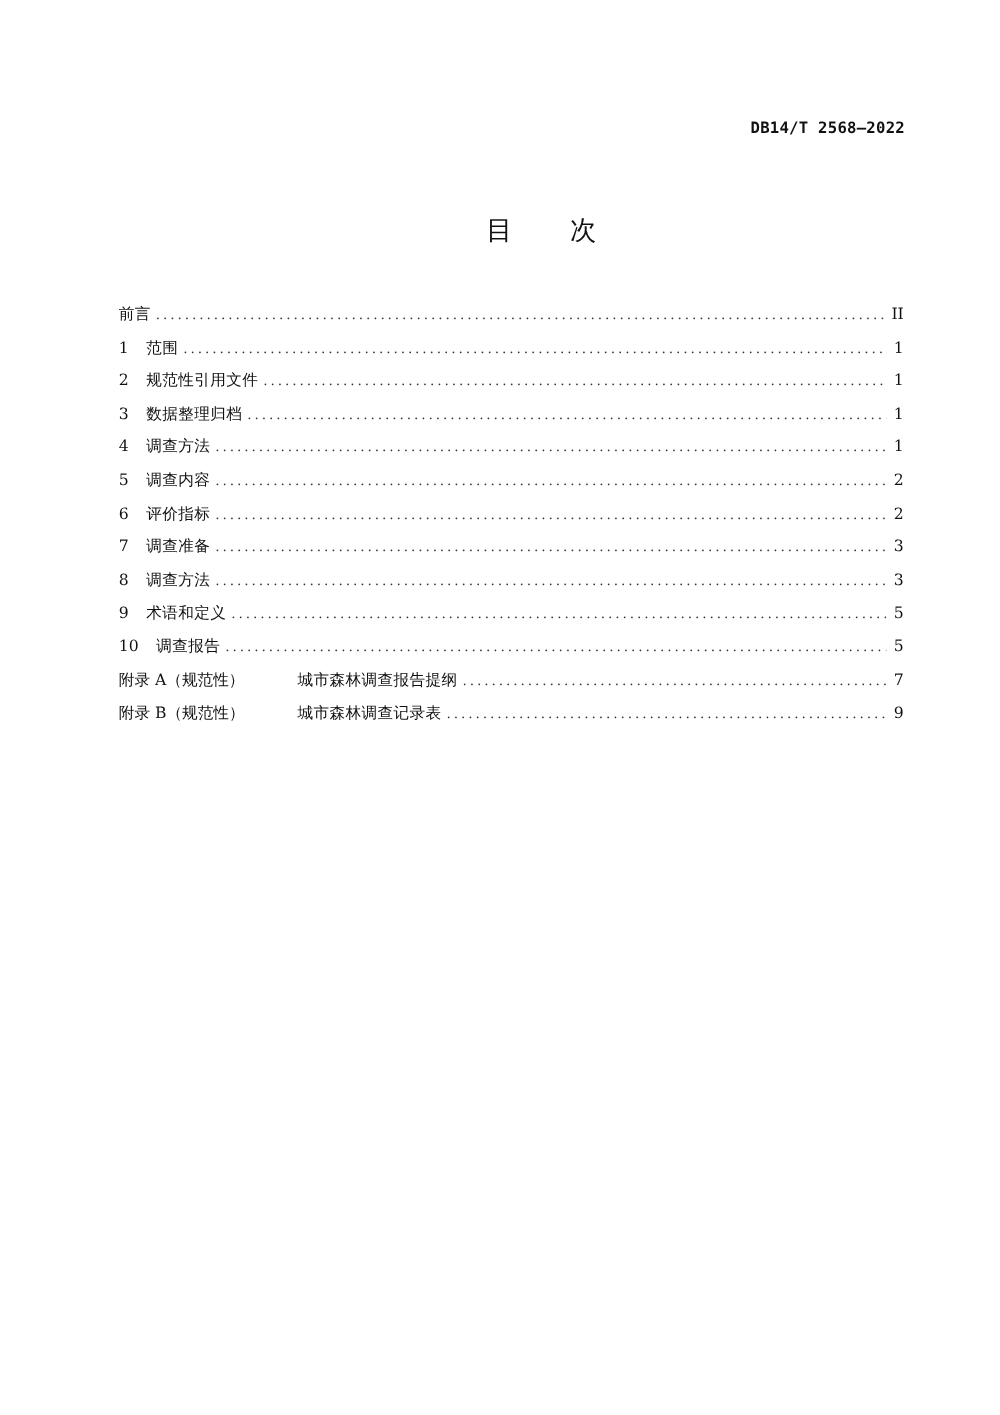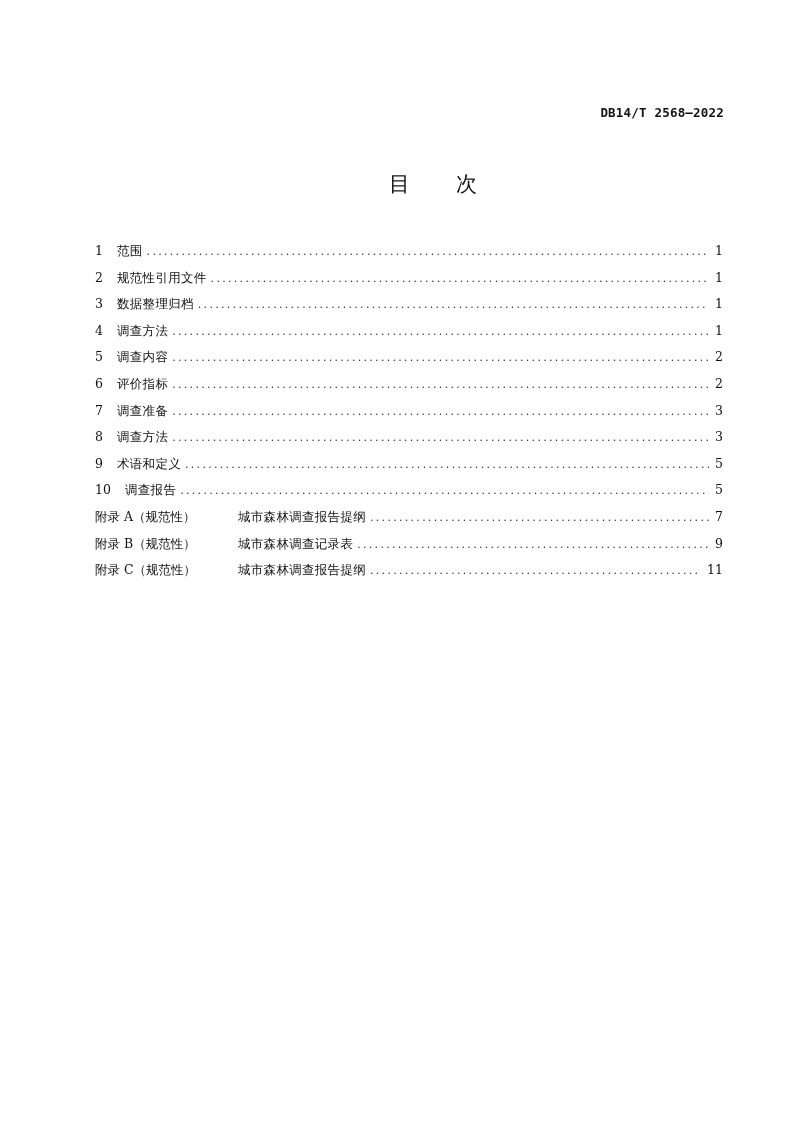--- a/index.html
+++ b/index.html
@@ -17,21 +17,20 @@
     }
     .doc-code {
       position: absolute;
       top: 94px;
       right: 76px;
       font-family: "DejaVu Sans Mono", "Liberation Mono", monospace;
       font-size: 12.5px;
       font-weight: bold;
       letter-spacing: 0.2px;
       color: #111;
-      margin-top: 11px;
     }
     .toc-title {
       position: absolute;
       top: 170px;
       left: 0;
       width: 800px;
       text-align: center;
       font-family: "DejaVu Sans", "Liberation Sans", sans-serif;
       font-size: 21px;
       color: #111;
@@ -96,20 +95,25 @@
 <body>
 
 <div class="doc-code">DB14/T 2568—2022</div>
 
 <div class="toc-title">
   <span>目</span><span class="gap"></span><span>次</span>
 </div>
 
 <div class="toc-list">
 
+  <div class="toc-row">
+    <span class="toc-label">前言</span>
+    <span class="toc-dots"></span>
+    <span class="toc-page">II</span>
+  </div>
 
   <div class="toc-row">
     <span class="toc-num">1</span>
     <span class="toc-label">范围</span>
     <span class="toc-dots"></span>
     <span class="toc-page">1</span>
   </div>
 
   <div class="toc-row">
     <span class="toc-num">2</span>
@@ -181,20 +185,14 @@
     <span class="toc-page">7</span>
   </div>
 
   <div class="toc-row">
     <span class="toc-appendix">附录 B（规范性）</span>
     <span class="toc-label">城市森林调查记录表</span>
     <span class="toc-dots"></span>
     <span class="toc-page">9</span>
   </div>
 
-  <div class="toc-row">
-    <span class="toc-appendix">附录 C（规范性）</span>
-    <span class="toc-label">城市森林调查报告提纲</span>
-    <span class="toc-dots"></span>
-    <span class="toc-page">11</span>
-  </div>
 
 </div>
 
 </body></html>

